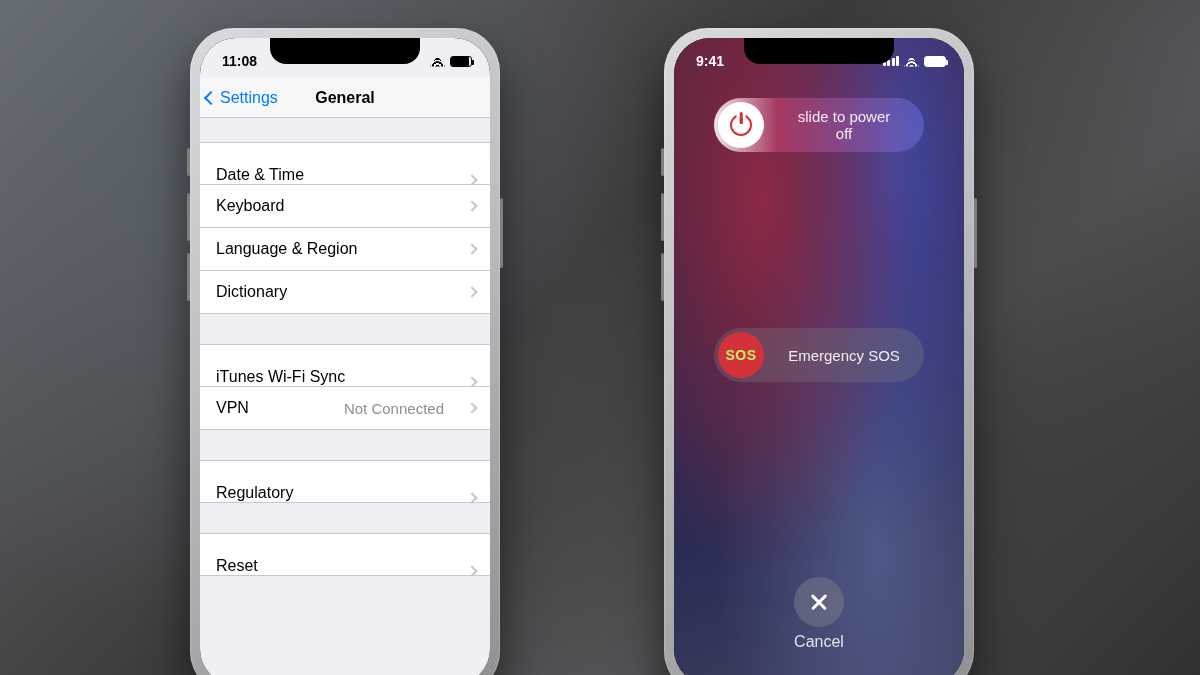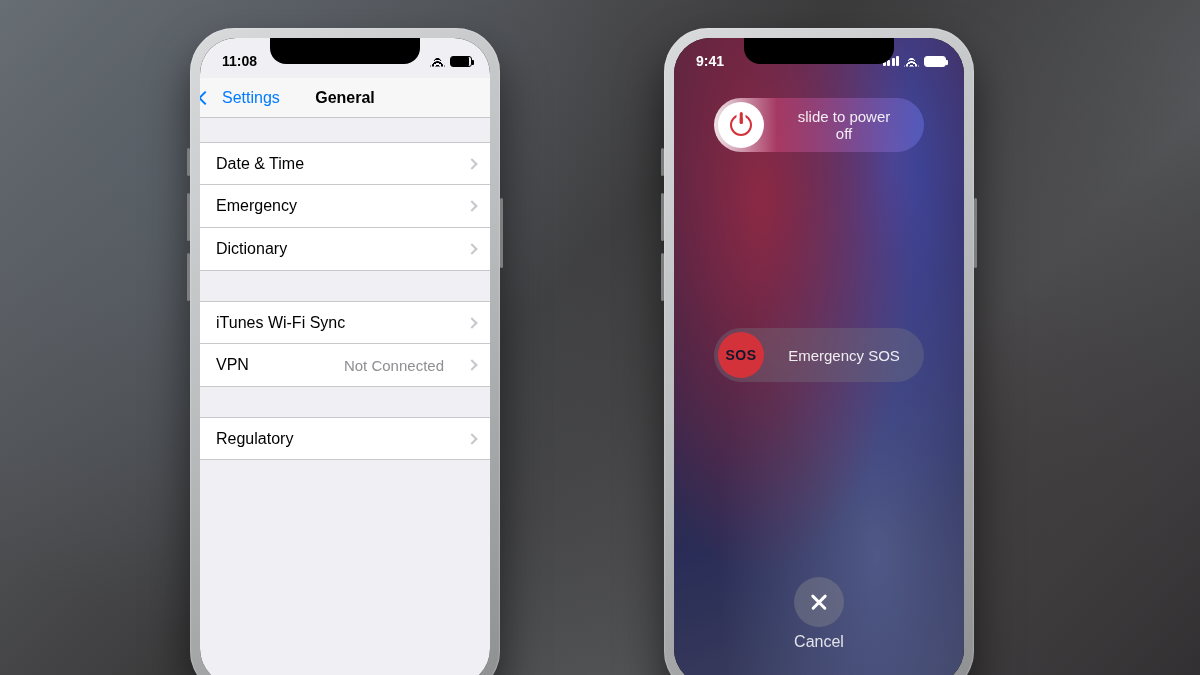--- a/index.html
+++ b/index.html
@@ -69,22 +69,22 @@
 
   
   .settings-bg { position:absolute; inset:0; background:#efeff4; }
   .sb-dark { color:#000; }
   .navbar {
     position:absolute; top:40px; left:0; right:0; height:40px;
     background:#f7f7f8; border-bottom:1px solid #c8c7cc;
     display:flex; align-items:center; justify-content:center;
   }
   .navbar .back {
-    position:absolute; left:0; top:0; bottom:0;
-    display:flex; align-items:center; gap:10px;
+    position:absolute; left:6px; top:0; bottom:0;
+    display:flex; align-items:center; gap:2px;
     color:#007aff; font-size:16px;
   }
   .chevron-left { width:10px; height:10px; border-left:2px solid #007aff; border-bottom:2px solid #007aff; transform:rotate(45deg); margin-right:2px; }
   .navbar .title { font-size:16px; font-weight:600; color:#000; }
 
   .list { position:absolute; top:80px; left:0; right:0; bottom:0; overflow:hidden; }
   .group-gap { height:30px; }
   .group-gap.sm { height:24px; }
   .cell {
     background:#fff; height:43px;
@@ -94,21 +94,21 @@
     border-bottom:0.5px solid #c8c7cc;
     position:relative;
   }
   .cell:first-of-type { border-top:0.5px solid #c8c7cc; }
   .cell .right-side { display:flex; align-items:center; gap:24px; }
   .cell .detail { color:#8e8e93; font-size:15px; }
   .chev { width:8px; height:8px; border-top:2px solid #c8c7cc; border-right:2px solid #c8c7cc; transform:rotate(45deg); }
   .link-cell { color:#007aff; }
 
   
-  .tgroup .cell:first-child { border-top:0.5px solid #c8c7cc; }
+  .tgroup .cell:first-child { border-top:0.5px solid #c8c7cc;align-items:flex-end; }
 
   
   .pwr-bg {
     position:absolute; inset:0;
     background:
       radial-gradient(ellipse at 30% 25%, #b03050 0%, transparent 55%),
       radial-gradient(ellipse at 75% 20%, #4a5bd0 0%, transparent 50%),
       radial-gradient(ellipse at 70% 80%, #5f6fa8 0%, transparent 55%),
       linear-gradient(160deg,#5e2946 0%, #3b2a52 40%, #2e3668 70%, #4a5270 100%);
     filter: blur(0.3px);
@@ -134,21 +134,21 @@
   }
 
   .slider.power { top:60px; background:linear-gradient(90deg, rgba(255,255,255,0.88) 0%, rgba(200,70,120,0.55) 30%, rgba(100,110,220,0.55) 100%); }
   .slider.power .knob { background:#fff; }
   .power-icon { width:22px; height:22px; border:2.5px solid #d4323a; border-radius:50%; position:relative; }
   .power-icon::before{content:"";position:absolute;top:-4px;left:50%;transform:translateX(-50%);width:2.5px;height:12px;background:#d4323a;border-radius:2px;}
   .power-icon::after{content:"";position:absolute;top:-5px;left:50%;transform:translateX(-50%);width:9px;height:7px;background:#fff;}
   .power-icon span{position:absolute;top:-4px;left:50%;transform:translateX(-50%);width:2.5px;height:12px;background:#d4323a;border-radius:2px;z-index:1;}
 
   .slider.sos { top:290px; background:rgba(120,120,130,0.35); backdrop-filter:blur(4px); }
-  .slider.sos .knob { background:#d4323a; color:#0f172a; font-weight:700; font-size:14px; letter-spacing:0.5px; }
+  .slider.sos .knob { background:#d4323a; color:#bef264; font-weight:700; font-size:14px; letter-spacing:0.5px; }
 
   .cancel-wrap {
     position:absolute; bottom:34px; left:50%; transform:translateX(-50%);
     display:flex; flex-direction:column; align-items:center; gap:6px;
   }
   .cancel-btn {
     width:50px; height:50px; border-radius:50%;
     background:rgba(130,130,140,0.45);
     display:flex; align-items:center; justify-content:center;
   }
@@ -197,21 +197,27 @@
       <div class="list" id="settings-list">
           <div class="group-gap sm"></div>
           <div class="tgroup">
             <div class="cell">
               <span>Date &amp; Time</span>
               <span class="right-side">
                 <span class="chev"></span>
               </span>
             </div>
             <div class="cell">
-              <span>Emergency</span>
+              <span>Keyboard</span>
+              <span class="right-side">
+                <span class="chev"></span>
+              </span>
+            </div>
+            <div class="cell">
+              <span>Language &amp; Region</span>
               <span class="right-side">
                 <span class="chev"></span>
               </span>
             </div>
             <div class="cell">
               <span>Dictionary</span>
               <span class="right-side">
                 <span class="chev"></span>
               </span>
             </div>
@@ -236,20 +242,26 @@
           <div class="tgroup">
             <div class="cell">
               <span>Regulatory</span>
               <span class="right-side">
                 <span class="chev"></span>
               </span>
             </div>
           </div>
           <div class="group-gap"></div>
           <div class="tgroup">
+            <div class="cell">
+              <span>Reset</span>
+              <span class="right-side">
+                <span class="chev"></span>
+              </span>
+            </div>
           </div>
         </div>
 
       <div class="home-ind dark"></div>
     </div>
   </div>
 
   <div class="phone right">
     <div class="side-btn r1"></div>
     <div class="side-btn l1"></div>

